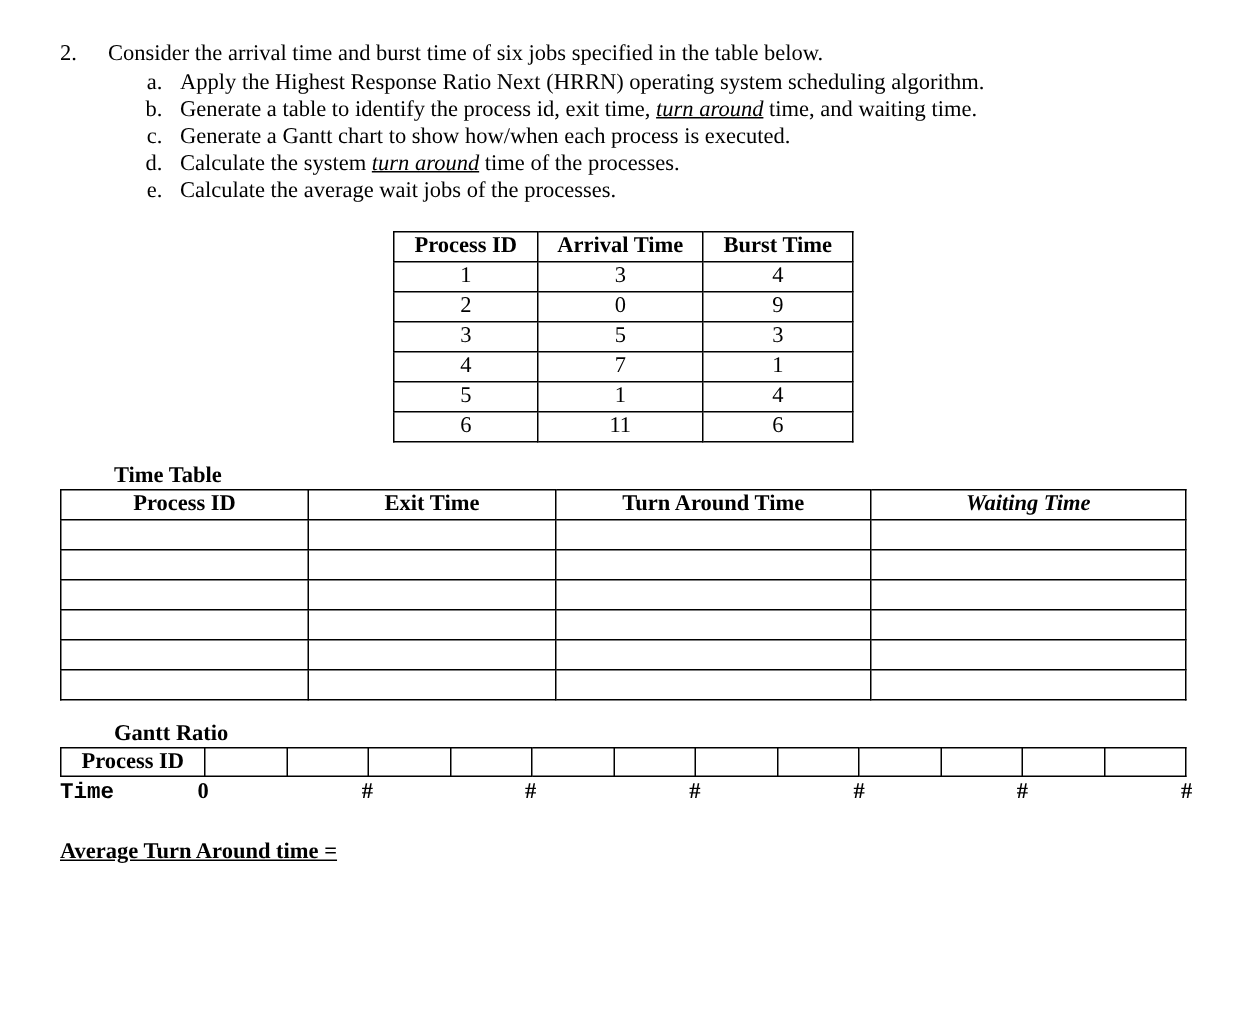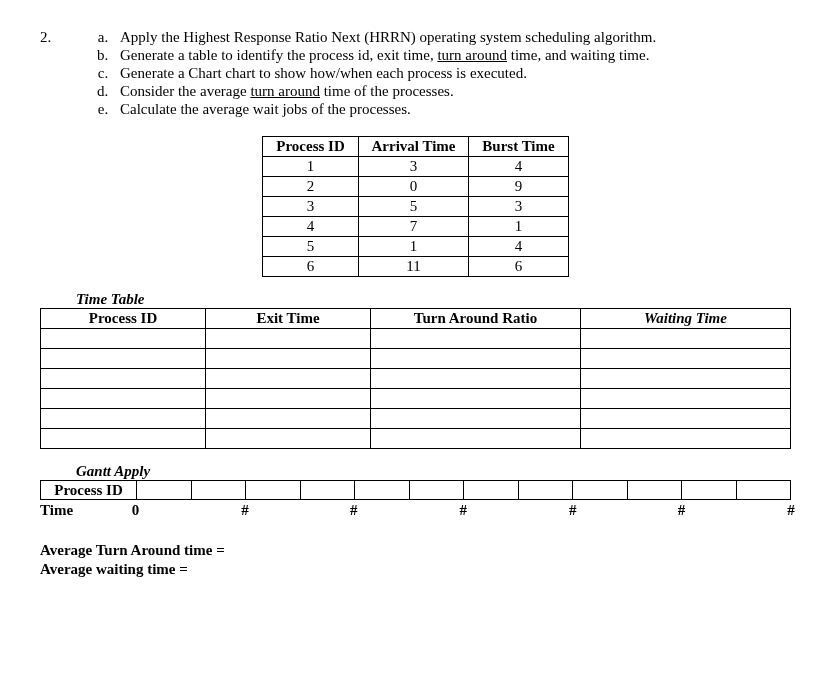--- a/index.html
+++ b/index.html
@@ -30,20 +30,21 @@
     .sub-list {
       list-style: lower-alpha;
       padding-left: 40px;
     }
     .sub-list li {
       margin: 1px 0;
       padding-left: 8px;
     }
     .underline {
       text-decoration: underline;
+      font-style: italic;
     }
     .process-table-wrap {
       display: flex;
       justify-content: center;
       margin: 18px 0 14px 0;
     }
     table {
       border-collapse: collapse;
     }
     .process-table th,
@@ -60,21 +61,20 @@
     .process-table td:nth-child(1) { width: 96px; }
     .process-table th:nth-child(2),
     .process-table td:nth-child(2) { width: 110px; }
     .process-table th:nth-child(3),
     .process-table td:nth-child(3) { width: 100px; }
 
     .section-label {
       font-weight: bold;
       margin-top: 8px;
       margin-bottom: 0;
-      font-style: italic;
     }
     .time-table-label {
       margin-left: 36px;
     }
     .gantt-label {
       margin-left: 36px;
       margin-top: 14px;
     }
 
     .time-table {
@@ -139,45 +139,48 @@
     }
     .time-row {
       display: flex;
       align-items: flex-start;
       width: 100%;
       margin-top: 2px;
     }
     .time-label {
       width: 58px;
       font-weight: bold;
+      font-family: Liberation Mono, monospace;
     }
     .time-mark {
       position: absolute;
       transform: translateX(-50%);
       font-weight: bold;
       font-size: 15px;
     }
     .averages {
       margin-top: 22px;
+      text-decoration: underline;
     }
     .averages p {
       font-weight: bold;
       margin: 2px 0;
     }
   </style>
 </head>
 <body>
 
 <div class="question-container">
   <span class="question-number">2.</span>
+  <p class="question-intro">Consider the arrival time and burst time of six jobs specified in the table below.</p>
   <ol class="sub-list">
     <li><span>Apply the Highest Response Ratio Next (HRRN) operating system scheduling algorithm.</span></li>
     <li><span>Generate a table to identify the process id, exit time, </span><span class="underline">turn around</span><span> time, and waiting time.</span></li>
-    <li><span>Generate a Chart chart to show how/when each process is executed.</span></li>
-    <li><span>Consider the average </span><span class="underline">turn around</span><span> time of the processes.</span></li>
+    <li><span>Generate a Gantt chart to show how/when each process is executed.</span></li>
+    <li><span>Calculate the system </span><span class="underline">turn around</span><span> time of the processes.</span></li>
     <li><span>Calculate the average wait jobs of the processes.</span></li>
   </ol>
 </div>
 
 <div class="process-table-wrap">
   <table class="process-table">
     <thead>
       <tr>
         <th>Process ID</th>
         <th>Arrival Time</th>
@@ -218,21 +221,21 @@
     </tbody>
   </table>
 </div>
 
 <p class="section-label time-table-label">Time Table</p>
 <table class="time-table">
   <thead>
     <tr>
       <th>Process ID</th>
       <th>Exit Time</th>
-      <th>Turn Around Ratio</th>
+      <th>Turn Around Time</th>
       <th>Waiting Time</th>
     </tr>
   </thead>
   <tbody>
     <tr>
         <td></td>
         <td></td>
         <td></td>
         <td></td>
       </tr>
@@ -262,21 +265,21 @@
       </tr>
     <tr>
         <td></td>
         <td></td>
         <td></td>
         <td></td>
       </tr>
   </tbody>
 </table>
 
-<p class="section-label gantt-label">Gantt Apply</p>
+<p class="section-label gantt-label">Gantt Ratio</p>
 
 <div class="gantt-container">
   <div class="gantt-row">
     <div class="gantt-box first" style="display:flex;align-items:center;justify-content:center;font-weight:bold;">Process ID</div>
     <div class="gantt-segments">
       <div class="gantt-segment">
           <span class="gantt-tick-divider"></span>
         </div>
       <div class="gantt-segment">
           <span class="gantt-tick-divider"></span>
@@ -304,14 +307,13 @@
       <span class="time-mark" style="left:52.7%">#</span>
       <span class="time-mark" style="left:68.5%">#</span>
       <span class="time-mark" style="left:84.2%">#</span>
       <span class="time-mark" style="left:100%">#</span>
     </div>
   </div>
 </div>
 
 <div class="averages">
   <p>Average Turn Around time =</p>
-  <p>Average waiting time =</p>
 </div>
 
 </body></html>

